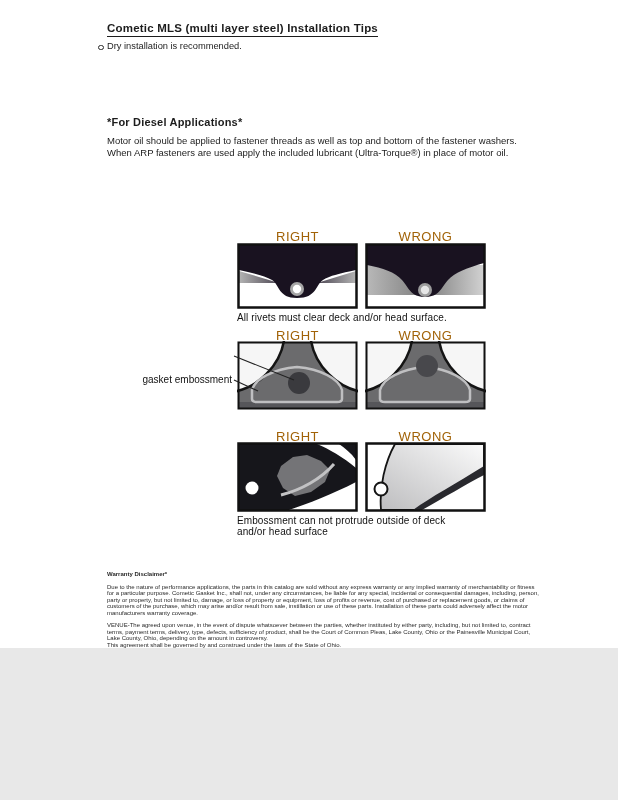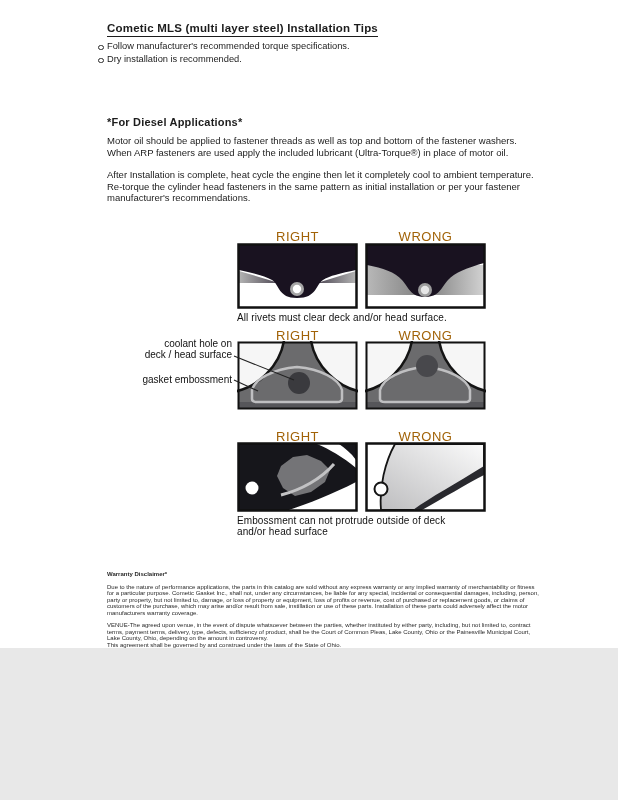--- a/index.html
+++ b/index.html
@@ -57,27 +57,25 @@
   .overlay { left: 0; top: 0; pointer-events: none; }
 </style>
 </head>
 <body>
 
 <div class="page">
 
   <div class="abs doc-title">Cometic MLS (multi layer steel) Installation Tips</div>
 
   <div class="abs bullets">
-    <div class="bullet-row">Follow manufacturer's recommended torque specifications.</div>
     <div class="bullet-row">Dry installation is recommended.</div>
   </div>
 
   <div class="abs diesel-heading">*For Diesel Applications*</div>
   <div class="abs body-para p1">Motor oil should be applied to fastener threads as well as top and bottom of the fastener washers. When ARP fasteners are used apply the included lubricant (Ultra-Torque®) in place of motor oil.</div>
-  <div class="abs body-para p2">After Installation is complete, heat cycle the engine then let it completely cool to ambient temperature. Re-torque the cylinder head fasteners in the same pattern as initial installation or per your fastener manufacturer's recommendations.</div>
 
   <div class="abs rw-label" style="left:237px; top:229px;">RIGHT</div>
   <div class="abs rw-label" style="left:365px; top:229px;">WRONG</div>
 
   <svg class="abs diag-box" style="left:237px; top:243px;" width="121" height="66" viewBox="0 0 121 66">
     <defs>
       <linearGradient id="r1a" x1="0" y1="0" x2="1" y2="0">
         <stop offset="0" stop-color="#b3b3b3"></stop>
           <stop offset="1" stop-color="#4d4753"></stop>
       </linearGradient>
@@ -110,24 +108,20 @@
     <circle cx="60" cy="47" r="7" fill="#9c9c9c"></circle>
     <circle cx="60" cy="47" r="4.2" fill="#e6e6e6"></circle>
     <rect x="1.5" y="1.5" width="118" height="63" fill="none" stroke="#111111" stroke-width="2.5"></rect>
   </svg>
 
   <div class="abs diag-caption" style="left:237px; top:312px;">All rivets must clear deck and/or head surface.</div>
 
   <div class="abs rw-label" style="left:237px; top:328px;">RIGHT</div>
   <div class="abs rw-label" style="left:365px; top:328px;">WRONG</div>
 
-  <div class="abs ann" style="top:338px;">
-    <div>coolant hole on</div>
-    <div>deck / head surface</div>
-  </div>
   <div class="abs ann" style="top:374px;">gasket embossment</div>
 
   <svg class="abs diag-box" style="left:237px; top:341px;" width="121" height="69" viewBox="0 0 121 69">
     <rect x="1" y="1" width="119" height="67" fill="#6b6b6d"></rect>
     <circle cx="-16" cy="-12" r="64" fill="#f6f6f6" stroke="#141414" stroke-width="2.5"></circle>
     <circle cx="137" cy="-12" r="64" fill="#f6f6f6" stroke="#141414" stroke-width="2.5"></circle>
     <rect x="2" y="61" width="117" height="6" fill="#56565a"></rect>
     <path d="M15,58 L15,49 C18,38 36,28 60,26 C84,28 102,38 105,49 L105,58 C105,60 103,61 100,61 L20,61 C17,61 15,60 15,58 Z" fill="none" stroke="#bfbfc1" stroke-width="2.5"></path>
     <circle cx="62" cy="42" r="11" fill="#3a3a3e"></circle>
     <rect x="1.5" y="1.5" width="118" height="66" fill="none" stroke="#111111" stroke-width="2"></rect>

